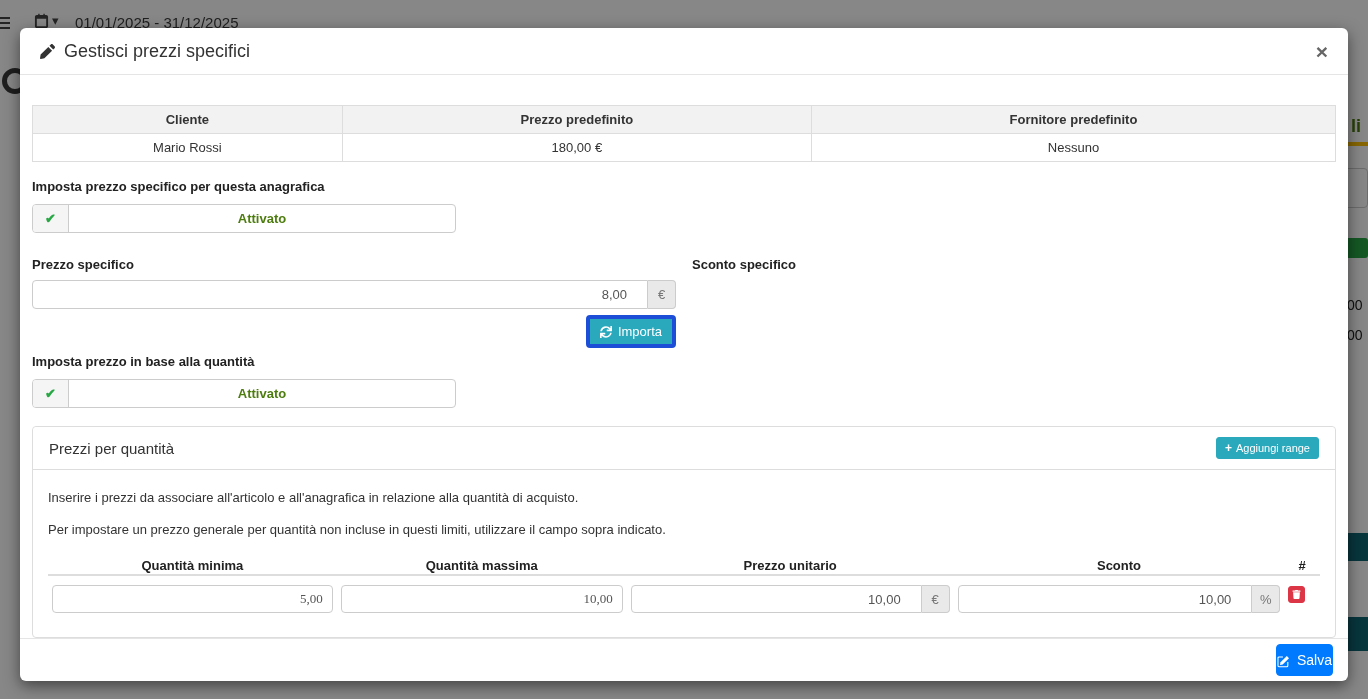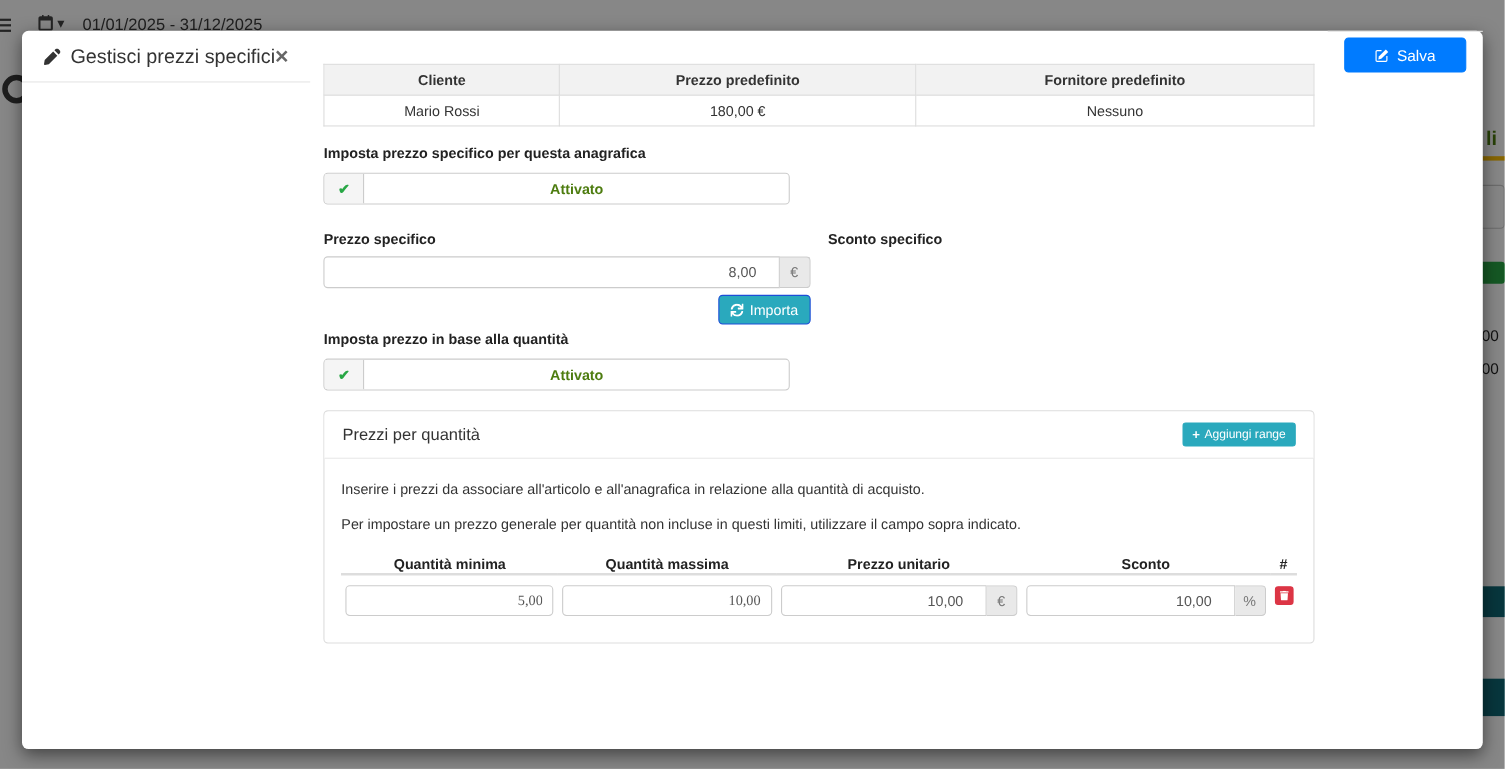--- a/index.html
+++ b/index.html
@@ -30,21 +30,21 @@
   .bg-teal-bar-1 { position: absolute; left: 1346px; top: 533px; width: 22px; height: 28px; background: #0f6674; }
   .bg-teal-bar-2 { position: absolute; left: 1346px; top: 617px; width: 22px; height: 34px; background: #0f6674; }
 
   .overlay { position: absolute; inset: 0; background: rgba(0,0,0,0.47); }
 
   
   .modal {
     position: absolute; left: 20px; top: 28px; width: 1328px; height: 653px;
     background: #fff; border-radius: 6px;
     box-shadow: 0 5px 15px rgba(0,0,0,.5);
-    display: flex; 
+    display: flex; flex-direction: column;
   }
   .modal-header {
     height: 47px; padding: 0 20px; border-bottom: 1px solid #e5e5e5;
     display: flex; align-items: center; flex: 0 0 auto;
   }
   .modal-title { font-size: 18px; color: #333; display: flex; align-items: center; gap: 9px; }
   .modal-title svg { width: 15px; height: 15px; fill: #333; }
   .close-btn {
     margin-left: auto; background: none; border: 0; font-size: 21px; line-height: 1;
     color: #666; font-weight: bold; cursor: pointer; font-family: "Liberation Sans", sans-serif;
@@ -89,21 +89,21 @@
     font-size: 13px; color: #555; text-align: right; font-family: "Liberation Sans", sans-serif;
     outline: none; min-width: 0;
   }
   .input-group .addon {
     width: 28px; background: #e9e9e9; border: 1px solid #ccc; border-left: 0;
     border-radius: 0 4px 4px 0; display: flex; align-items: center; justify-content: center;
     color: #777; font-size: 13px;
   }
   .import-row { display: flex; justify-content: flex-end; margin-top: 6px; }
   .btn-teal {
-    background: #2aa9bd; color: #fff; border: 1px solid #1d4ed8; border-radius: 4px;
+    background: #2aa9bd; color: #fff; border: 4px solid #1d4ed8; border-radius: 4px;
     font-size: 13px; padding: 5px 10px; display: inline-flex; align-items: center; gap: 6px;
     cursor: pointer; font-family: "Liberation Sans", sans-serif;
   }
   .btn-teal svg { width: 12px; height: 12px; fill: #fff; }
 
   .section-label.second { margin-top: 6px; }
 
   
   .panel { border: 1px solid #ddd; border-radius: 4px; margin-top: 18px; }
   .panel-header {
@@ -133,21 +133,21 @@
     font-family: Liberation Serif, serif;
   }
   .btn-trash {
     width: 17px; height: 17px; background: #dc3545; border: 1px solid #dc3545; border-radius: 3px;
     display: inline-flex; align-items: center; justify-content: center; cursor: pointer; margin-top: 1px;
   }
   .btn-trash svg { width: 9px; height: 9px; fill: #fff; }
 
   .btn-save {
     background: #007bff; color: #fff; border: 1px solid #007bff; border-radius: 4px;
-    font-size: 14px; padding: 7px 27px; display: inline-flex; align-items: center; gap: 7px;
+    font-size: 14px; padding: 7px 0; display: inline-flex; align-items: flex-end; gap: 7px;
     cursor: pointer; font-family: "Liberation Sans", sans-serif;
   }
   .btn-save svg { width: 13px; height: 13px; }
 </style>
 </head>
 <body>
 
 <div class="bg-page">
   <div class="bg-topbar">
     <div class="bg-menu-icon">

